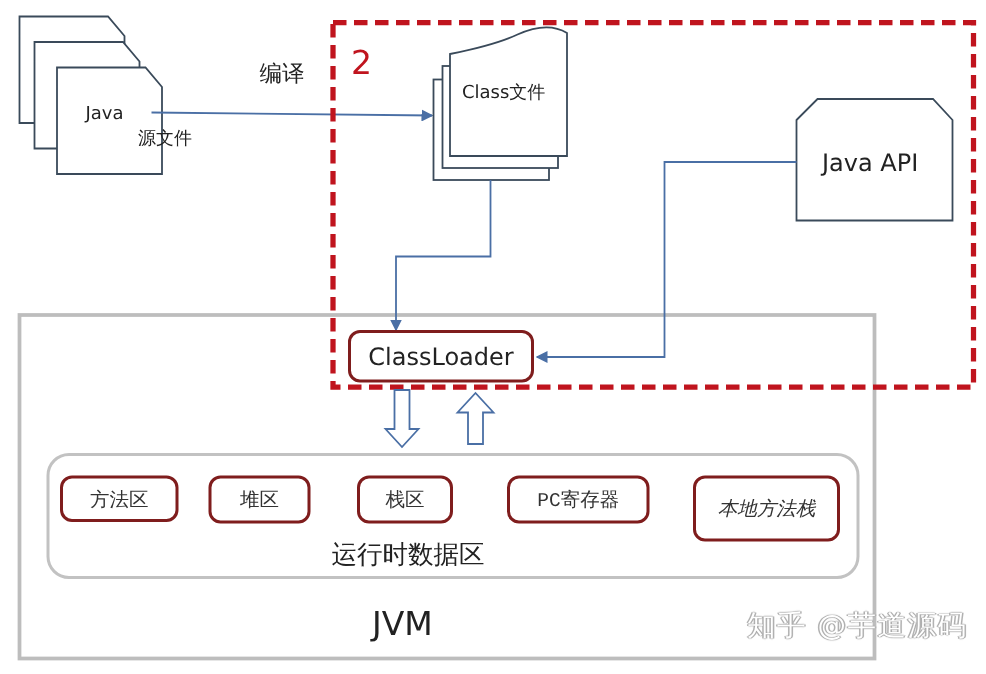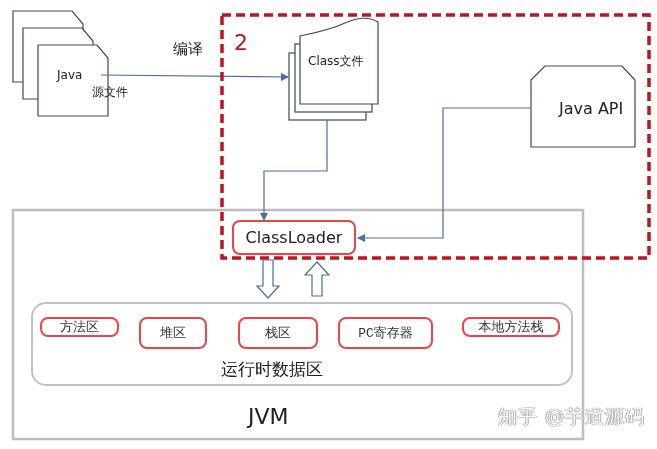--- a/index.html
+++ b/index.html
@@ -1,20 +1,20 @@
 <!DOCTYPE html>
 <html><head>
   <meta charset="utf-8">
   <style>
     html, body { margin: 0; padding: 0; background: #ffffff; }
     body { width: 657px; height: 449px; position: relative; overflow: hidden;
            font-family: "DejaVu Sans", "Liberation Sans", sans-serif; }
     svg { position: absolute; left: 0; top: 0; }
     .lbl { position: absolute; color: #222; white-space: nowrap; }
-    .box { position: absolute; box-sizing: border-box; border: 2px solid #ef4444;
+    .box { position: absolute; box-sizing: border-box; border: 2px solid #7f1d1d;
            border-radius: 8px; background: #fff; display: flex; align-items: center;
            justify-content: center; font-size: 13px; color: #333; }
     .watermark { position: absolute; left: 498px; top: 404px; font-size: 19px;
                  color: #ffffff; letter-spacing: 1px;
                  text-shadow: 0 0 1px #9a9a9a, 0 0 1px #9a9a9a, 1px 0 0 #bbb, -1px 0 0 #bbb; }
   </style>
 </head>
 <body>
 
 <svg width="657" height="449" viewBox="0 0 657 449">
@@ -57,39 +57,39 @@
 
 <div class="lbl" style="left:57px; top:68px; font-size:12px;">Java</div>
 <div class="lbl" style="left:50px; top:84px; font-size:12px;margin-left:42px;">源文件</div>
 
 <div class="lbl" style="left:173px; top:40px; font-size:15px;">编译</div>
 
 <div class="lbl" style="left:234px; top:30px; font-size:22px; color:#c0141e;">2</div>
 
 <div class="lbl" style="left:308px; top:53px; font-size:12px;">Class文件</div>
 
-<div class="lbl" style="left:548px; top:99px; font-size:16px;margin-left:11px;">Java API</div>
+<div class="lbl" style="left:548px; top:99px; font-size:16px;">Java API</div>
 
 <div class="box" style="left:232px; top:220px; width:124px; height:35px; font-size:16px; color:#222;">
   <span>ClassLoader</span>
 </div>
 
-<div class="box" style="left:40px; top:317px; width:79px; height:20px;">
+<div class="box" style="left:40px; top:317px; width:79px; height:31px;">
   <span>方法区</span>
 </div>
 <div class="box" style="left:139px; top:317px; width:68px; height:32px;">
   <span>堆区</span>
 </div>
-<div class="box" style="left:238px; top:317px; width:80px; height:32px;">
+<div class="box" style="left:238px; top:317px; width:64px; height:32px;">
   <span>栈区</span>
 </div>
 <div class="box" style="left:338px; top:317px; width:95px; height:32px;font-family:Liberation Mono, monospace;">
   <span>PC寄存器</span>
 </div>
-<div class="box" style="left:462px; top:317px; width:98px; height:20px;">
+<div class="box" style="left:462px; top:317px; width:98px; height:44px;font-style:italic;">
   <span>本地方法栈</span>
 </div>
 
 <div class="lbl" style="left:221px; top:358px; font-size:17px;font-family:Liberation Mono, monospace;">运行时数据区</div>
 
 <div class="lbl" style="left:248px; top:404px; font-size:22px;">JVM</div>
 
 <div class="watermark">知乎 @芋道源码</div>
 
 </body></html>

